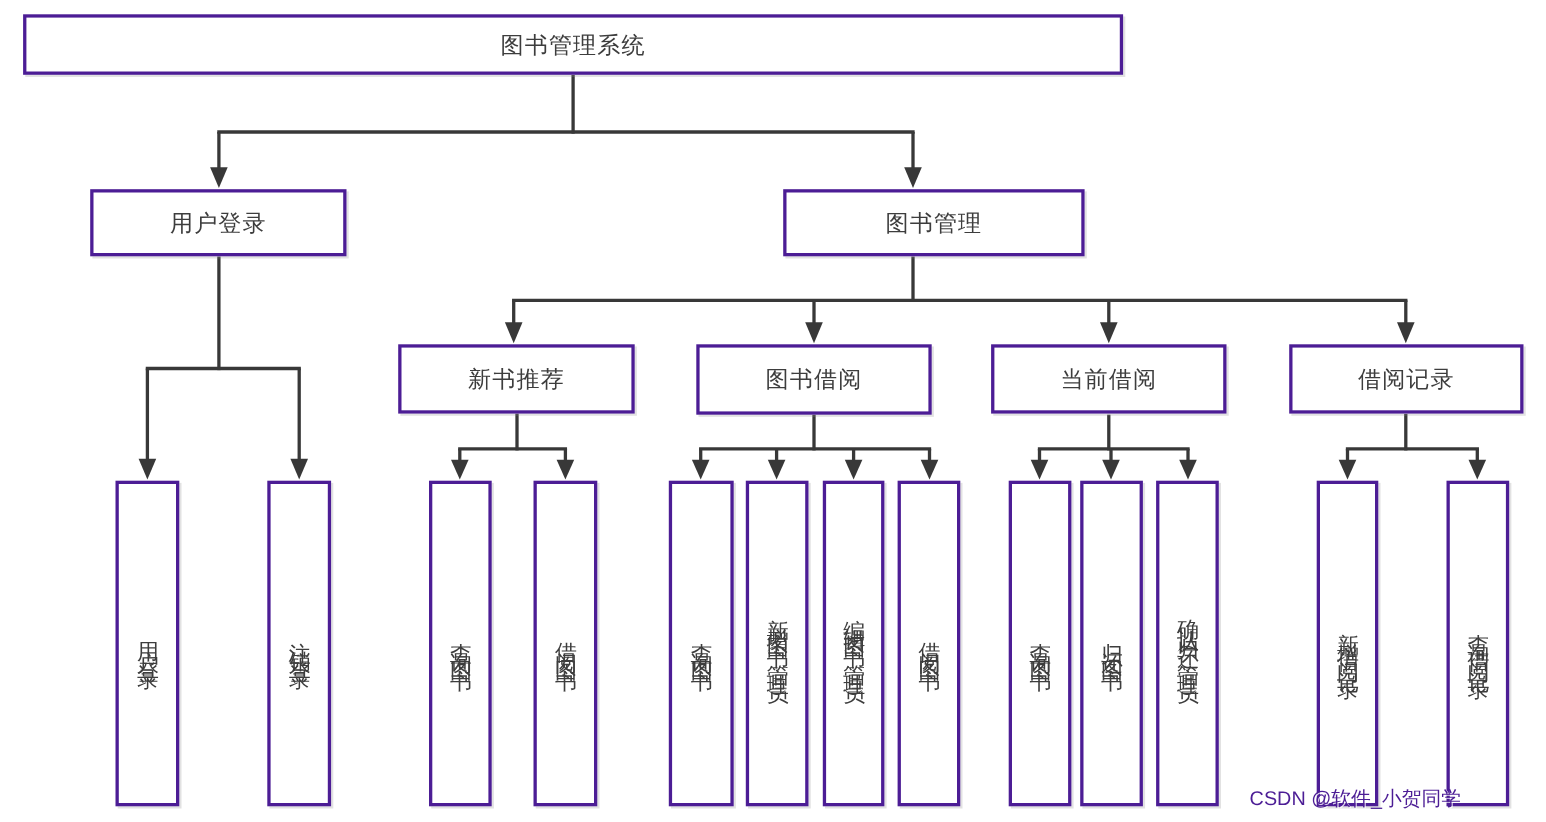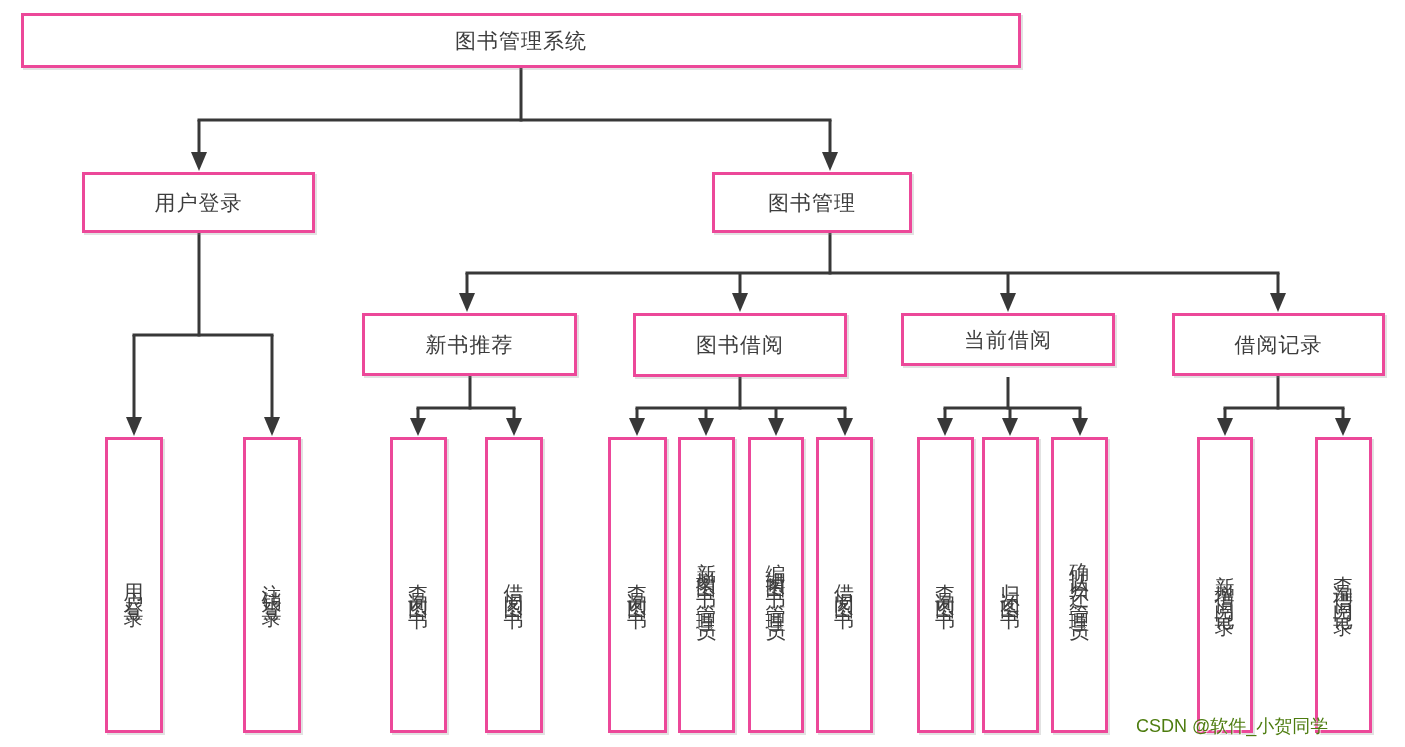--- a/index.html
+++ b/index.html
@@ -17,21 +17,21 @@
   }
   svg.connectors {
     position: absolute;
     left: 0;
     top: 0;
     z-index: 1;
   }
   .node {
     position: absolute;
     background: #ffffff;
-    border: 3px solid #ec4899;
+    border: 3px solid #4c1d95;
     box-sizing: border-box;
     display: flex;
     align-items: center;
     justify-content: center;
     color: #3d3d3d;
     z-index: 2;
     box-shadow: 2px 2px 0 rgba(140,140,140,0.25);
   }
   .h-label {
     font-size: 21px;
@@ -44,21 +44,21 @@
     font-size: 20px;
     letter-spacing: 0.42em;
     line-height: 1;
   }
   .watermark {
     position: absolute;
     z-index: 5;
     left: 1136px;
     top: 714px;
     font-size: 18px;
-    color: #4d7c0f;
+    color: #4c1d95;
     text-shadow: 1px 1px 0 rgba(255,255,255,0.8);
     white-space: nowrap;
   }
 </style>
 </head>
 <body>
 
 <div class="stage">
 
   <svg class="connectors" width="1405" height="747">
@@ -125,31 +125,31 @@
     </g>
   </svg>
 
   <div class="node" style="left:21px; top:13px; width:1000px; height:55px;">
     <span class="h-label">图书管理系统</span>
   </div>
 
   <div class="node" style="left:82px; top:172px; width:233px; height:61px;">
     <span class="h-label">用户登录</span>
   </div>
-  <div class="node" style="left:712px; top:172px; width:200px; height:61px;">
+  <div class="node" style="left:712px; top:172px; width:274px; height:61px;">
     <span class="h-label">图书管理</span>
   </div>
 
   <div class="node" style="left:633px; top:313px; width:214px; height:64px;">
     <span class="h-label">图书借阅</span>
   </div>
   <div class="node" style="left:362px; top:313px; width:215px; height:63px;">
     <span class="h-label">新书推荐</span>
   </div>
-  <div class="node" style="left:901px; top:313px; width:214px; height:53px;">
+  <div class="node" style="left:901px; top:313px; width:214px; height:63px;">
     <span class="h-label">当前借阅</span>
   </div>
   <div class="node" style="left:1172px; top:313px; width:213px; height:63px;">
     <span class="h-label">借阅记录</span>
   </div>
 
   <div class="node leaf" style="left:105px; top:437px; width:58px; height:296px;">
     <span>用户登录</span>
   </div>
   <div class="node leaf" style="left:243px; top:437px; width:58px; height:296px;">

